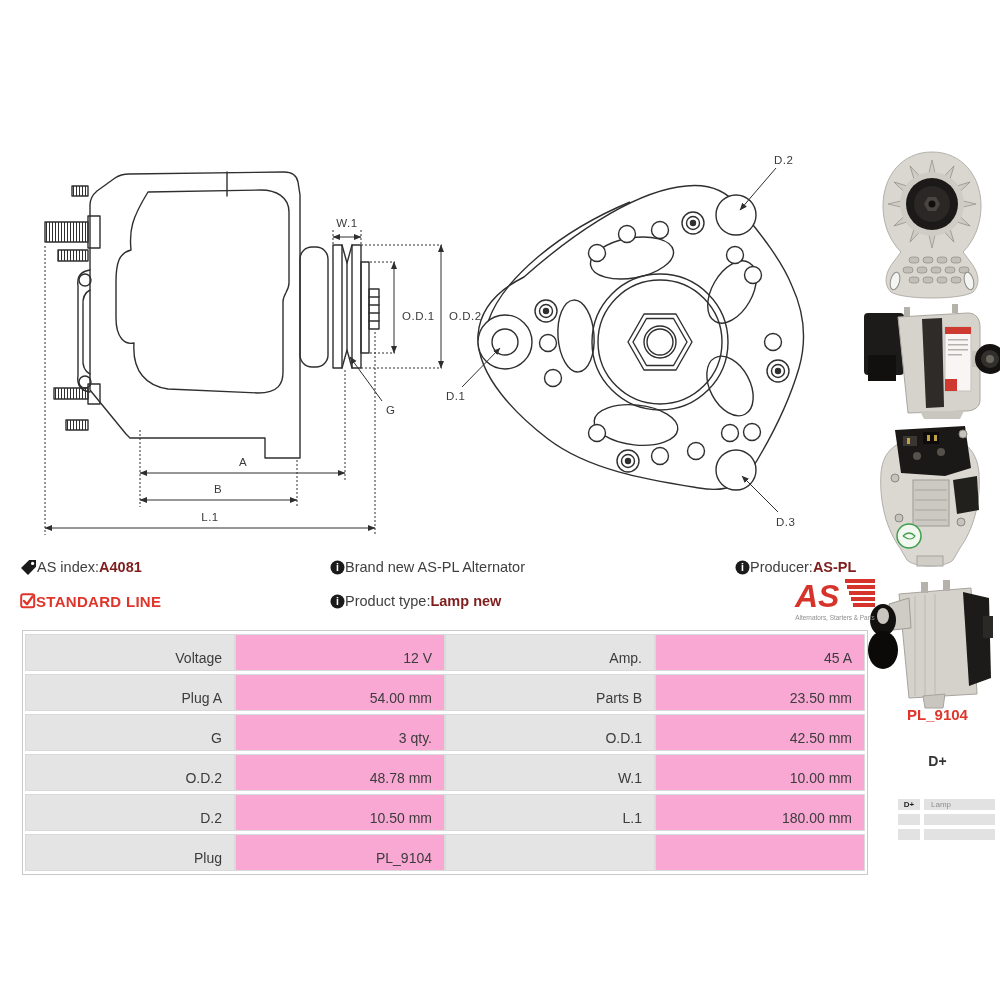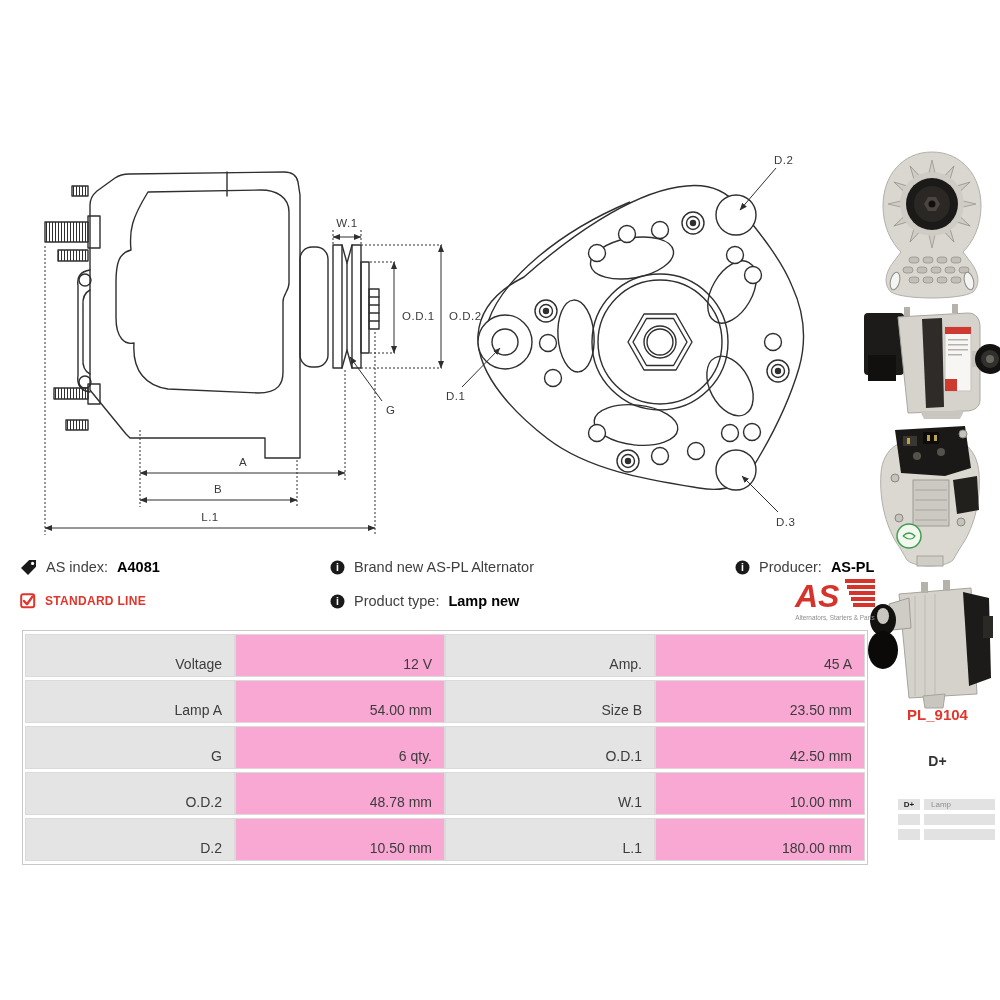--- a/index.html
+++ b/index.html
@@ -2,28 +2,28 @@
 <html><head>
 <meta charset="utf-8">
 <style>
   html,body{margin:0;padding:0;background:#fff;}
   .page{position:relative;width:1000px;height:1000px;background:#fff;overflow:hidden;
         font-family:"Liberation Sans",sans-serif;color:#3c3c3c;}
   svg{overflow:visible;display:block;}
   .abs{position:absolute;}
   .drawing text{font-family:"Liberation Sans",sans-serif;font-size:11.5px;fill:#3a3a3a;letter-spacing:.5px;}
   
-  .info-item{position:absolute;display:flex;align-items:center;gap:9px;font-size:14.5px;color:#3f3f3f;height:18px;white-space:nowrap;}
-  .info-item b{color:#000000;}
-  .red-badge{color:#e0352b;font-weight:bold;font-size:12px;letter-spacing:.3px;}
+  .info-item{position:absolute;display:flex;align-items:center;font-size:14.5px;color:#3f3f3f;height:18px;white-space:nowrap;}
+  .info-item b{color:#7f1d1d;}
+  .red-badge{color:#e0352b;font-weight:bold;font-size:15px;letter-spacing:.3px;}
   
   table.spec{position:absolute;left:22px;top:630px;width:846px;border:1px solid #c9c9c9;
              border-spacing:0 3px;padding:0 2px;table-layout:fixed;}
   table.spec td{height:25px;font-size:14px;color:#3c3c3c;text-align:right;border:1px solid #dadada;
-                padding:16px 12px 0 0;overflow:hidden;}
+                padding:10px 12px 0 0;overflow:hidden;}
   td.lbl{background:#e4e4e4;padding-right:10px;}
   td.val{background:#f9a8d4;}
   
   .plug-code{position:absolute;left:880px;top:706px;width:115px;text-align:center;
              color:#e0352b;font-weight:bold;font-size:15px;}
   .terminal{position:absolute;left:880px;top:753px;width:115px;text-align:center;
             color:#333;font-weight:bold;font-size:14px;}
   .pin-table{position:absolute;left:898px;top:799px;}
   .pin-row{display:flex;gap:4px;margin-bottom:4px;}
   .pin-cell{background:#e2e2e2;height:11px;font-size:8px;line-height:11px;}
@@ -366,42 +366,48 @@
 
   <table class="spec">
     <tbody>
       <tr>
         <td class="lbl">Voltage</td>
         <td class="val">12 V</td>
         <td class="lbl">Amp.</td>
         <td class="val">45 A</td>
       </tr>
       <tr>
-        <td class="lbl">Lamp A</td>
+        <td class="lbl">Plug A</td>
         <td class="val">54.00 mm</td>
-        <td class="lbl">Size B</td>
+        <td class="lbl">Parts B</td>
         <td class="val">23.50 mm</td>
       </tr>
       <tr>
         <td class="lbl">G</td>
-        <td class="val">6 qty.</td>
+        <td class="val">3 qty.</td>
         <td class="lbl">O.D.1</td>
         <td class="val">42.50 mm</td>
       </tr>
       <tr>
         <td class="lbl">O.D.2</td>
         <td class="val">48.78 mm</td>
         <td class="lbl">W.1</td>
         <td class="val">10.00 mm</td>
       </tr>
       <tr>
         <td class="lbl">D.2</td>
         <td class="val">10.50 mm</td>
         <td class="lbl">L.1</td>
         <td class="val">180.00 mm</td>
+      </tr>
+      <tr>
+        <td class="lbl">Plug</td>
+        <td class="val">PL_9104</td>
+        <td class="lbl"></td>
+        <td class="val"></td>
       </tr>
     </tbody>
   </table>
 
   <div class="plug-code">PL_9104</div>
   <div class="terminal">D+</div>
 
   <div class="pin-table">
     <div class="pin-row">
       <div class="pin-cell pin-key">D+</div>

